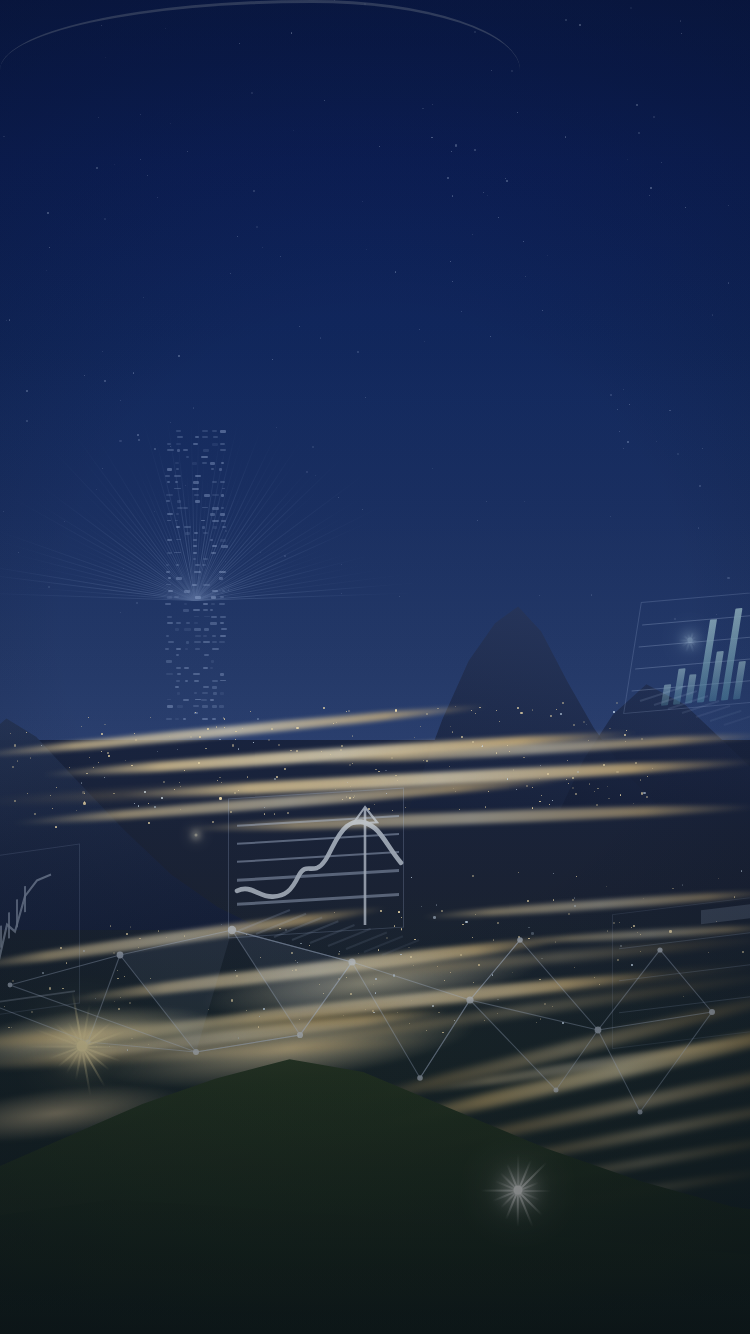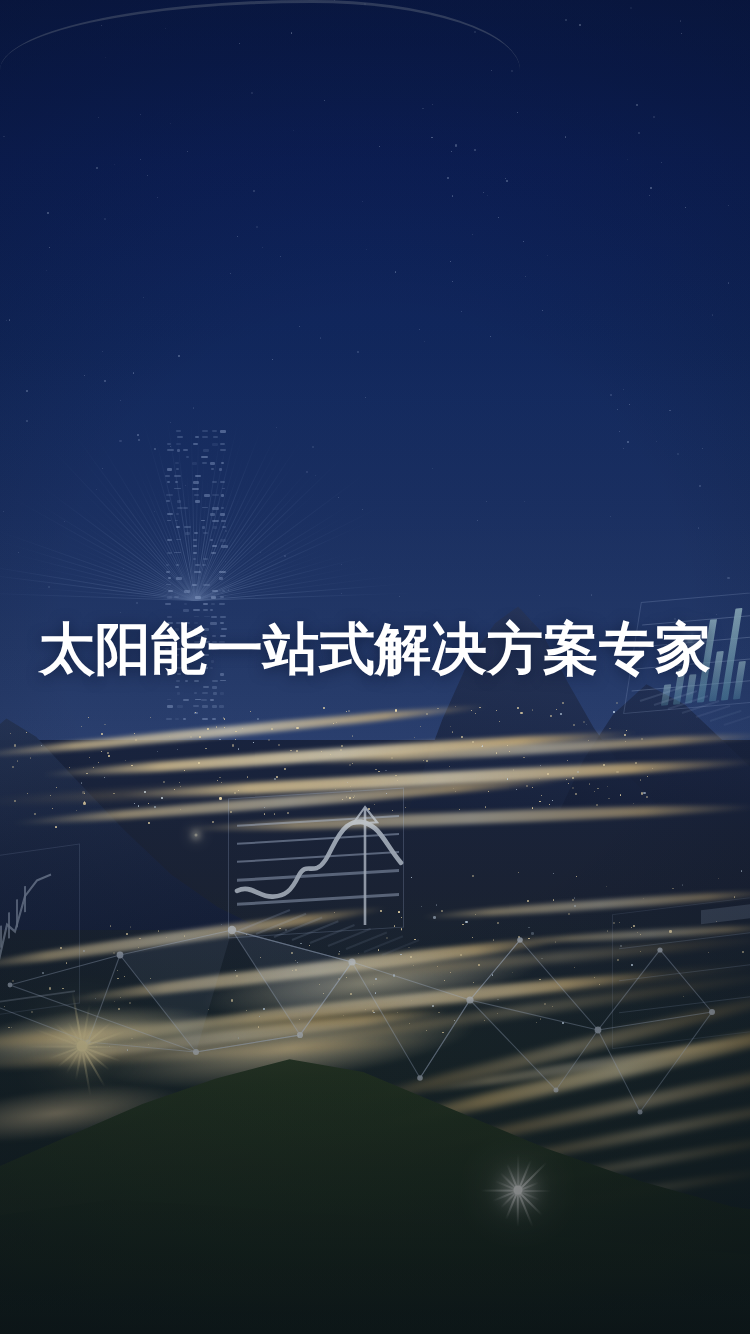--- a/index.html
+++ b/index.html
@@ -1188,16 +1188,15 @@
         <div class="spike" style="width: 7.8px; transform: rotate(216deg); background: linear-gradient(90deg, rgba(210, 240, 255, 0.95), rgba(210, 240, 255, 0)); opacity: 0.88;"></div>
         <div class="spike" style="width: 6.6px; transform: rotate(252deg); background: linear-gradient(90deg, rgba(210, 240, 255, 0.95), rgba(210, 240, 255, 0)); opacity: 0.94;"></div>
         <div class="spike" style="width: 9.4px; transform: rotate(288deg); background: linear-gradient(90deg, rgba(210, 240, 255, 0.95), rgba(210, 240, 255, 0)); opacity: 0.95;"></div>
         <div class="spike" style="width: 7.1px; transform: rotate(324deg); background: linear-gradient(90deg, rgba(210, 240, 255, 0.95), rgba(210, 240, 255, 0)); opacity: 0.66;"></div>
       </div>
     </div>
 
   <div class="layer" id="tint"></div>
 
   <div id="text-block">
-    <div id="headline">太阳能一站式解决方案专家</div>
   </div>
 
 </div>
 
 </body></html>

